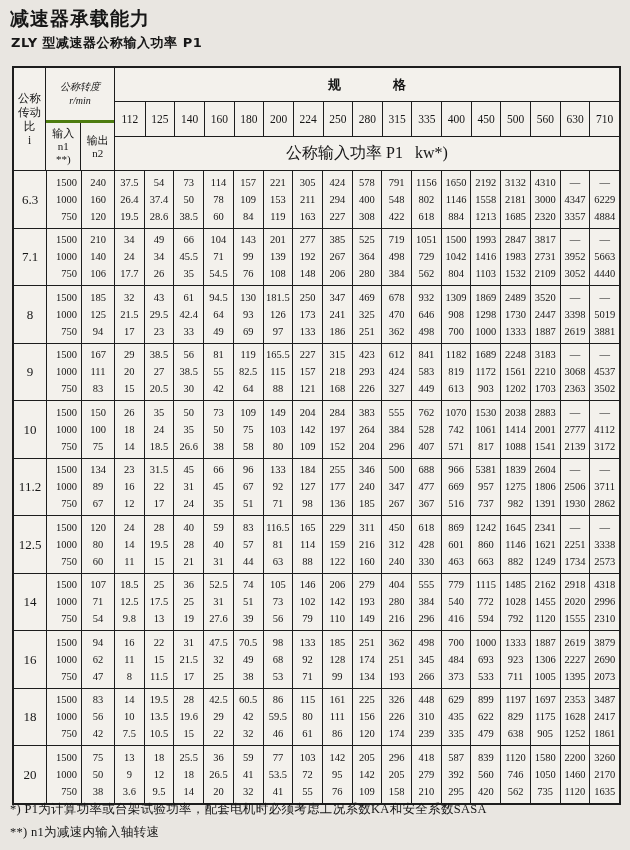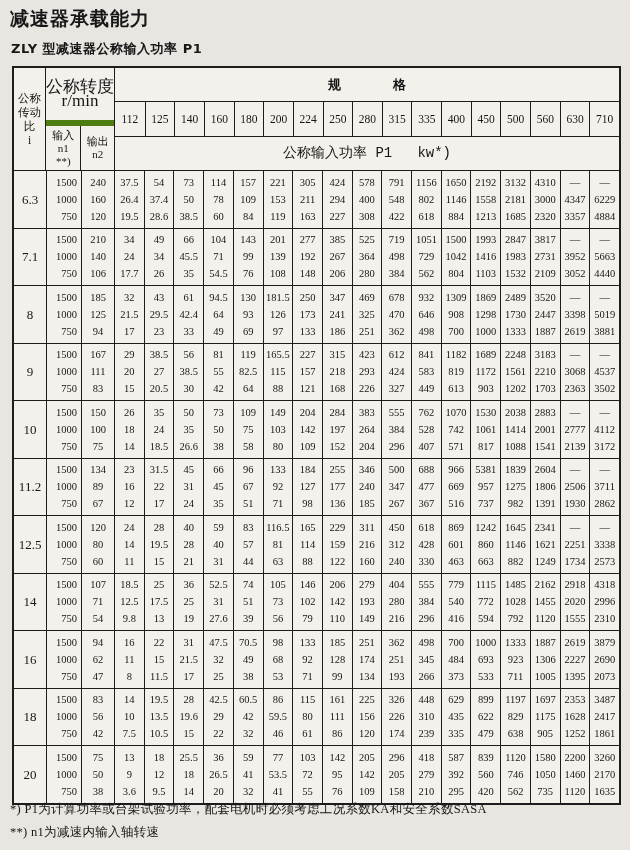--- a/index.html
+++ b/index.html
@@ -11,43 +11,43 @@
     position:relative;
     overflow:hidden;
   }
   .page { position:absolute; inset:0; }
   .title {
     position:absolute; left:10px; top:6px;
     font-family:"DejaVu Sans","Liberation Sans",sans-serif;
     font-size:19px; font-weight:bold; letter-spacing:1px;
   }
   .subtitle {
-    position:absolute; left:11px; top:40px;
+    position:absolute; left:11px; top:34px;
     font-family:"DejaVu Sans","Liberation Sans",sans-serif;
     font-size:13px; font-weight:bold; letter-spacing:0.5px;text-align:center;
   }
   .tbl {
     position:absolute; left:12px; top:66px;
     width:605px;
     border:2px solid #1d1d1d;
     background:#f3f1ec;
   }
   
   .thead { display:flex; height:102px; border-bottom:1.5px solid #1d1d1d; }
   .h-left { display:flex; width:100px; }
   .h-ratio {
     width:32px; border-right:1px solid #1d1d1d;
     display:flex; align-items:center; justify-content:center; text-align:center;
     font-size:11.5px; line-height:14px; white-space:pre-line;
   }
   .h-ln { display:flex; flex-direction:column; width:68px; }
   .h-speed {
-    height:52px; border-bottom:6px solid #4d7c0f;
+    height:52px; border-bottom:3px solid #4d7c0f;
     display:flex; align-items:center; justify-content:center; text-align:center;
-    font-size:17px; line-height:14px; white-space:pre-line;
+    font-size:10px; line-height:14px; white-space:pre-line;font-style:italic;
   }
   .h-io { display:flex; flex:1; }
   .h-in, .h-out {
     display:flex; align-items:center; justify-content:center; text-align:center;
     font-size:11px; line-height:13px; white-space:pre-line;
   }
   .h-in  { width:35px; border-right:1px solid #1d1d1d; }
   .h-out { width:33px; }
   .h-right { flex:1; display:flex; flex-direction:column; border-left:1px solid #1d1d1d; }
   .h-spec {
@@ -56,21 +56,21 @@
     font-size:13px; font-weight:bold; white-space:pre;
   }
   .h-sizes { height:34px; display:grid; grid-template-columns:repeat(17,1fr); border-bottom:1px solid #1d1d1d; }
   .h-size {
     display:flex; align-items:center; justify-content:center;
     font-size:11.5px; border-left:1px solid #1d1d1d;
   }
   .h-size:first-child { border-left:none; }
   .h-power {
     height:34px; display:flex; align-items:center; justify-content:center;
-    font-size:14px; white-space:pre;font-family:Liberation Mono, monospace;
+    font-size:16px; white-space:pre;
   }
   
   .block {
     display:grid;
     grid-template-columns:32px 35px 33px repeat(17,1fr);
     height:56.5px;
     border-top:1.5px solid #1d1d1d;
   }
   .block:first-child { border-top:none; }
   .cell {

